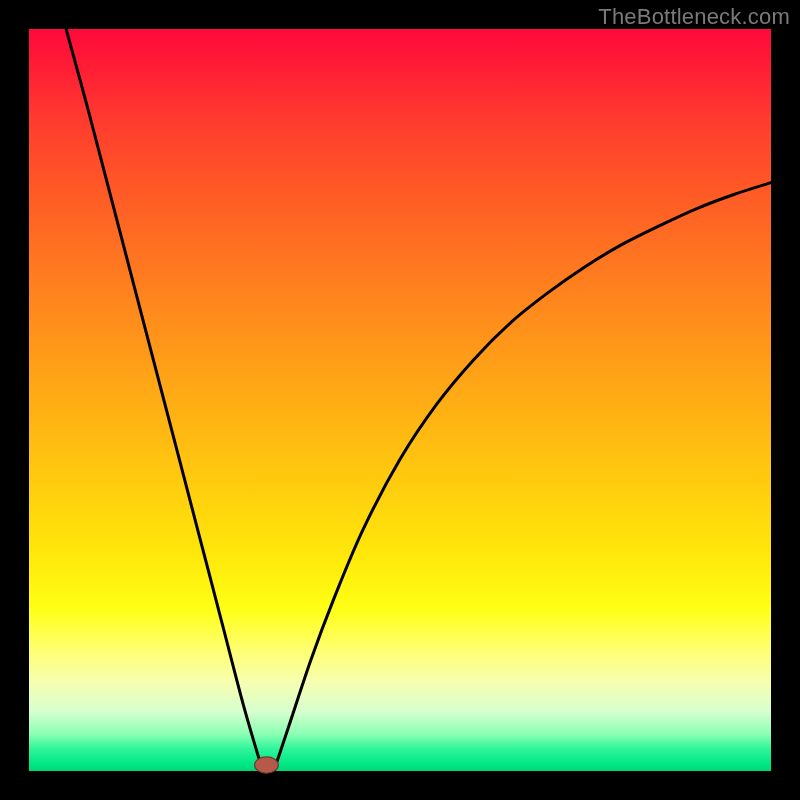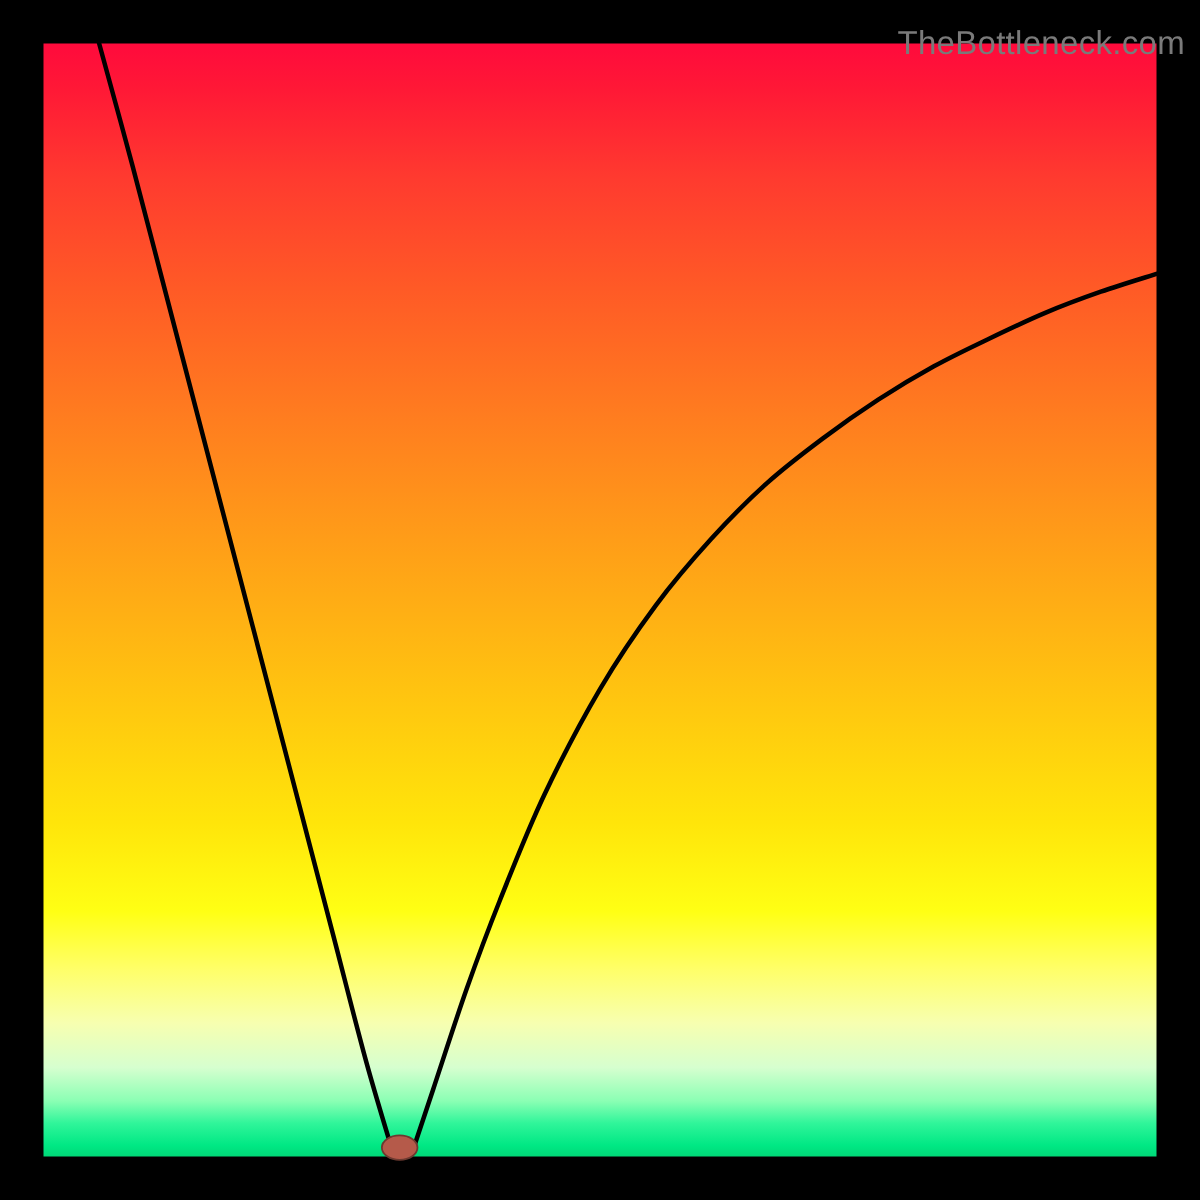--- a/index.html
+++ b/index.html
@@ -45,21 +45,20 @@
   }
   .watermark {
     position: absolute;
     top: 4px;
     right: 10px;
     color: #7a7a7a;
     font-size: 22px;
     font-weight: 500;
     letter-spacing: 0.2px;
     user-select: none;
-    margin-top: 12px;
   }
   svg.curve {
     position: absolute;
     left: 0;
     top: 0;
     width: 742px;
     height: 742px;
     overflow: visible;
   }
 </style>

